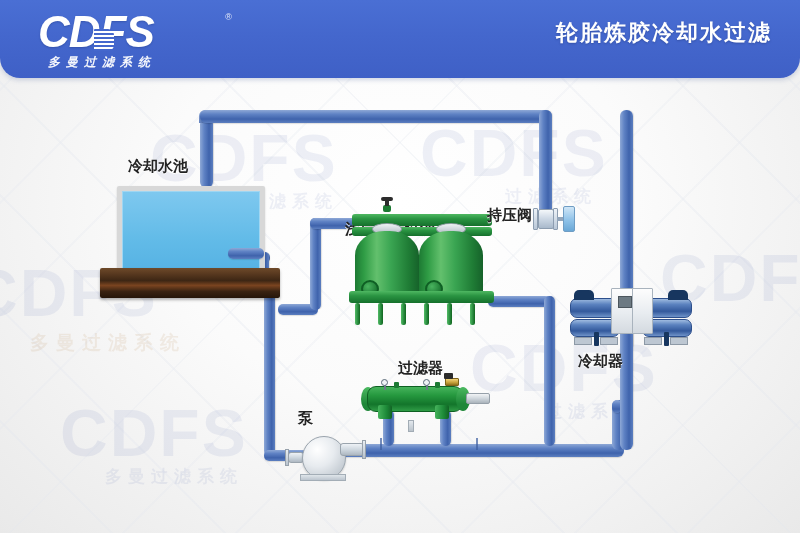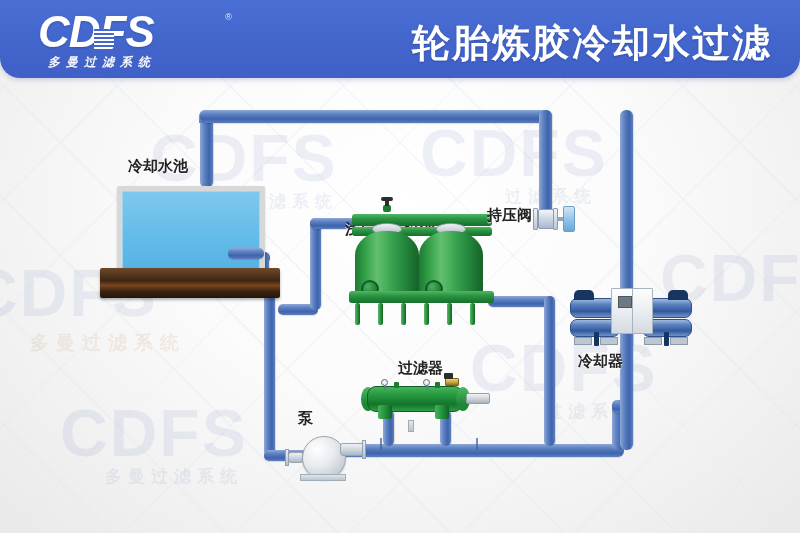--- a/index.html
+++ b/index.html
@@ -26,21 +26,21 @@
   .wm.big{font-size:66px;}
   .wm.cn{font-size:19px;color:#b07a3a;opacity:.11;letter-spacing:7px;}
   .wm.cn2{font-size:17px;color:#4a5fa8;opacity:.09;letter-spacing:6px;}
 
   
   .header{position:absolute;left:0;top:0;width:800px;height:78px;
     background:linear-gradient(180deg,#4a6fd4 0%,#4467cd 46%,#3f60c6 100%);
     border-bottom-left-radius:20px;border-bottom-right-radius:20px;
     box-shadow:0 2px 5px rgba(90,110,160,.28);}
   .header-title{position:absolute;right:28px;top:18px;
-    color:#fff;font-size:38px;font-weight:700;letter-spacing:2px;
+    color:#fff;font-size:22px;font-weight:700;letter-spacing:2px;
     text-shadow:0 1px 2px rgba(20,40,100,.35);}
   .logo{position:absolute;left:38px;top:10px;width:190px;height:60px;}
   .logo-word{font-size:44px;font-weight:800;color:#fff;letter-spacing:-1px;
     font-style:italic;line-height:44px;text-shadow:0 1px 2px rgba(20,40,100,.3);}
   .logo-reg{position:absolute;right:-4px;top:2px;font-size:9px;color:#fff;opacity:.85;}
   .logo-cn{position:absolute;left:10px;top:44px;font-size:12px;color:#fff;
     letter-spacing:6px;font-weight:700;font-style:italic;opacity:.95;}
   .logo-d-stripes{position:absolute;left:56px;top:19px;width:20px;height:22px;
     background:repeating-linear-gradient(180deg,#4467cd 0 2px,#fff 2px 4px);
     border-radius:1px 6px 6px 1px;}

